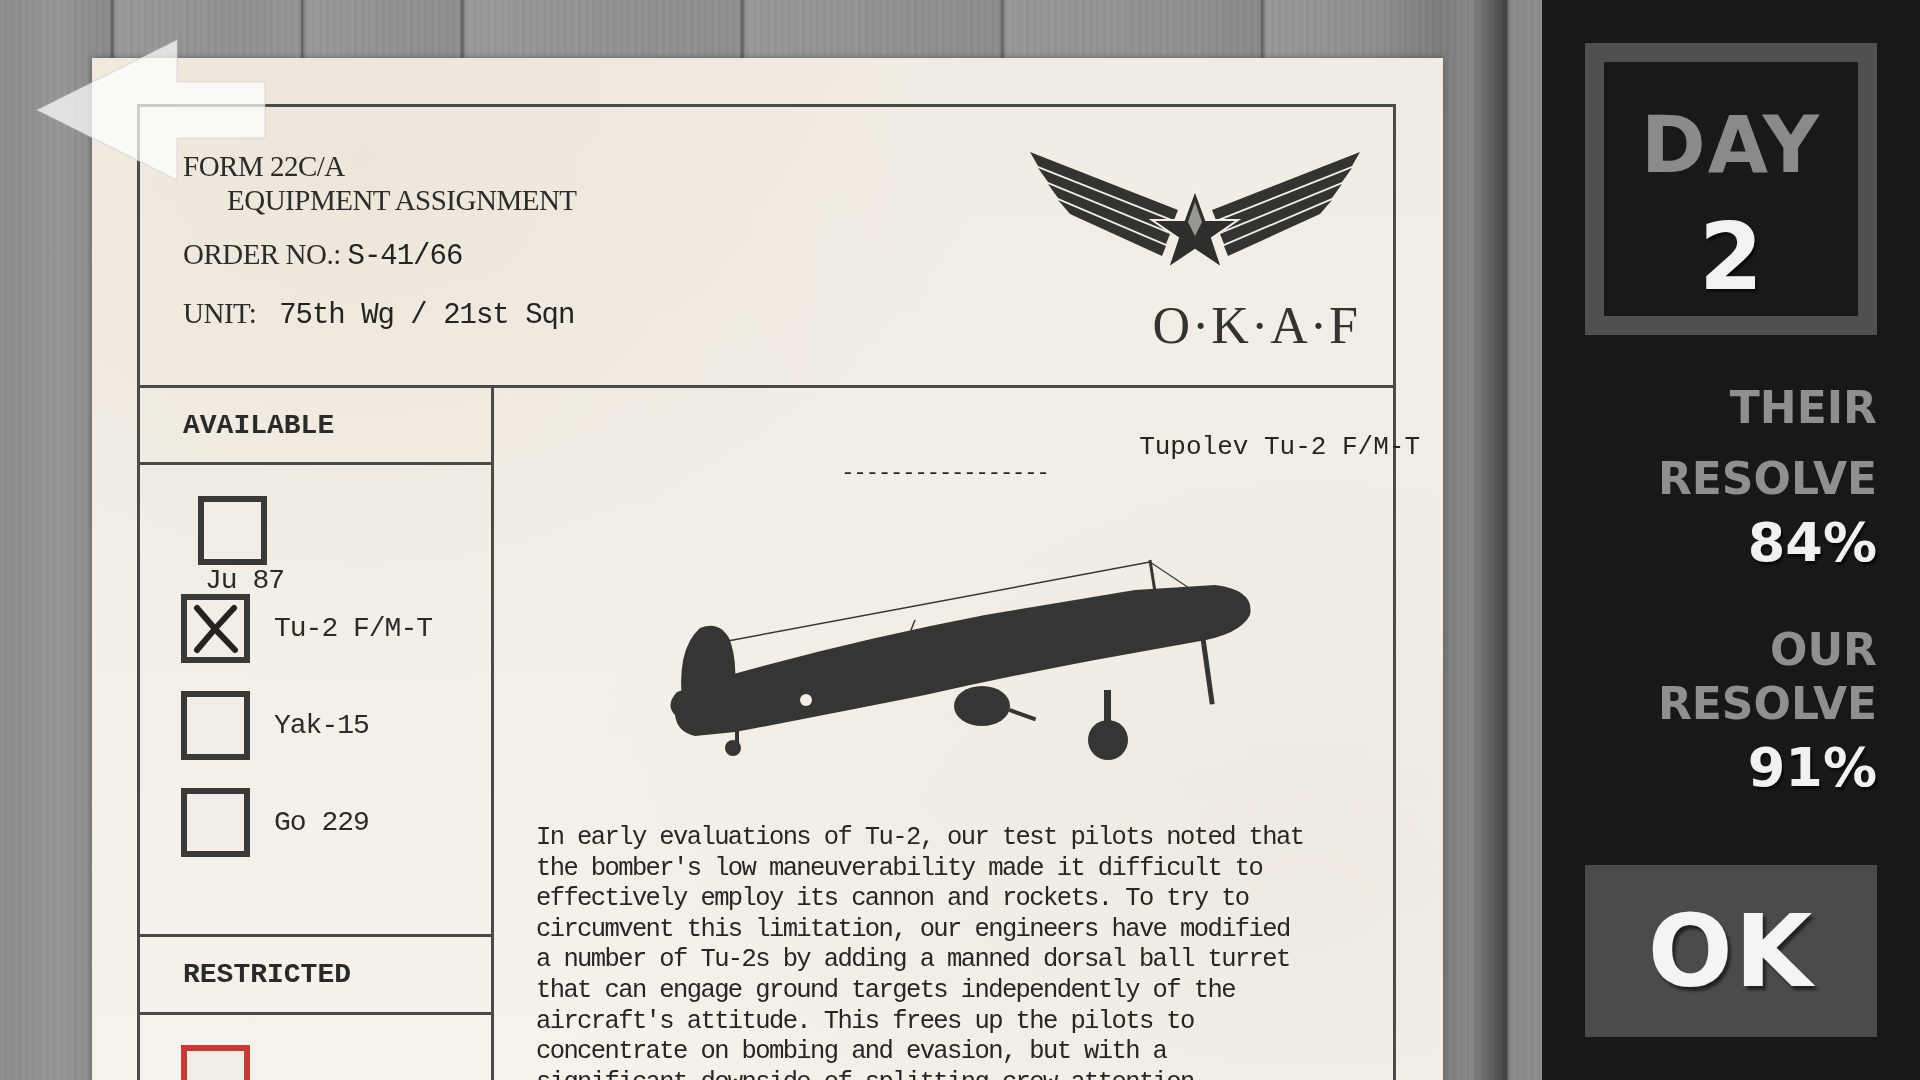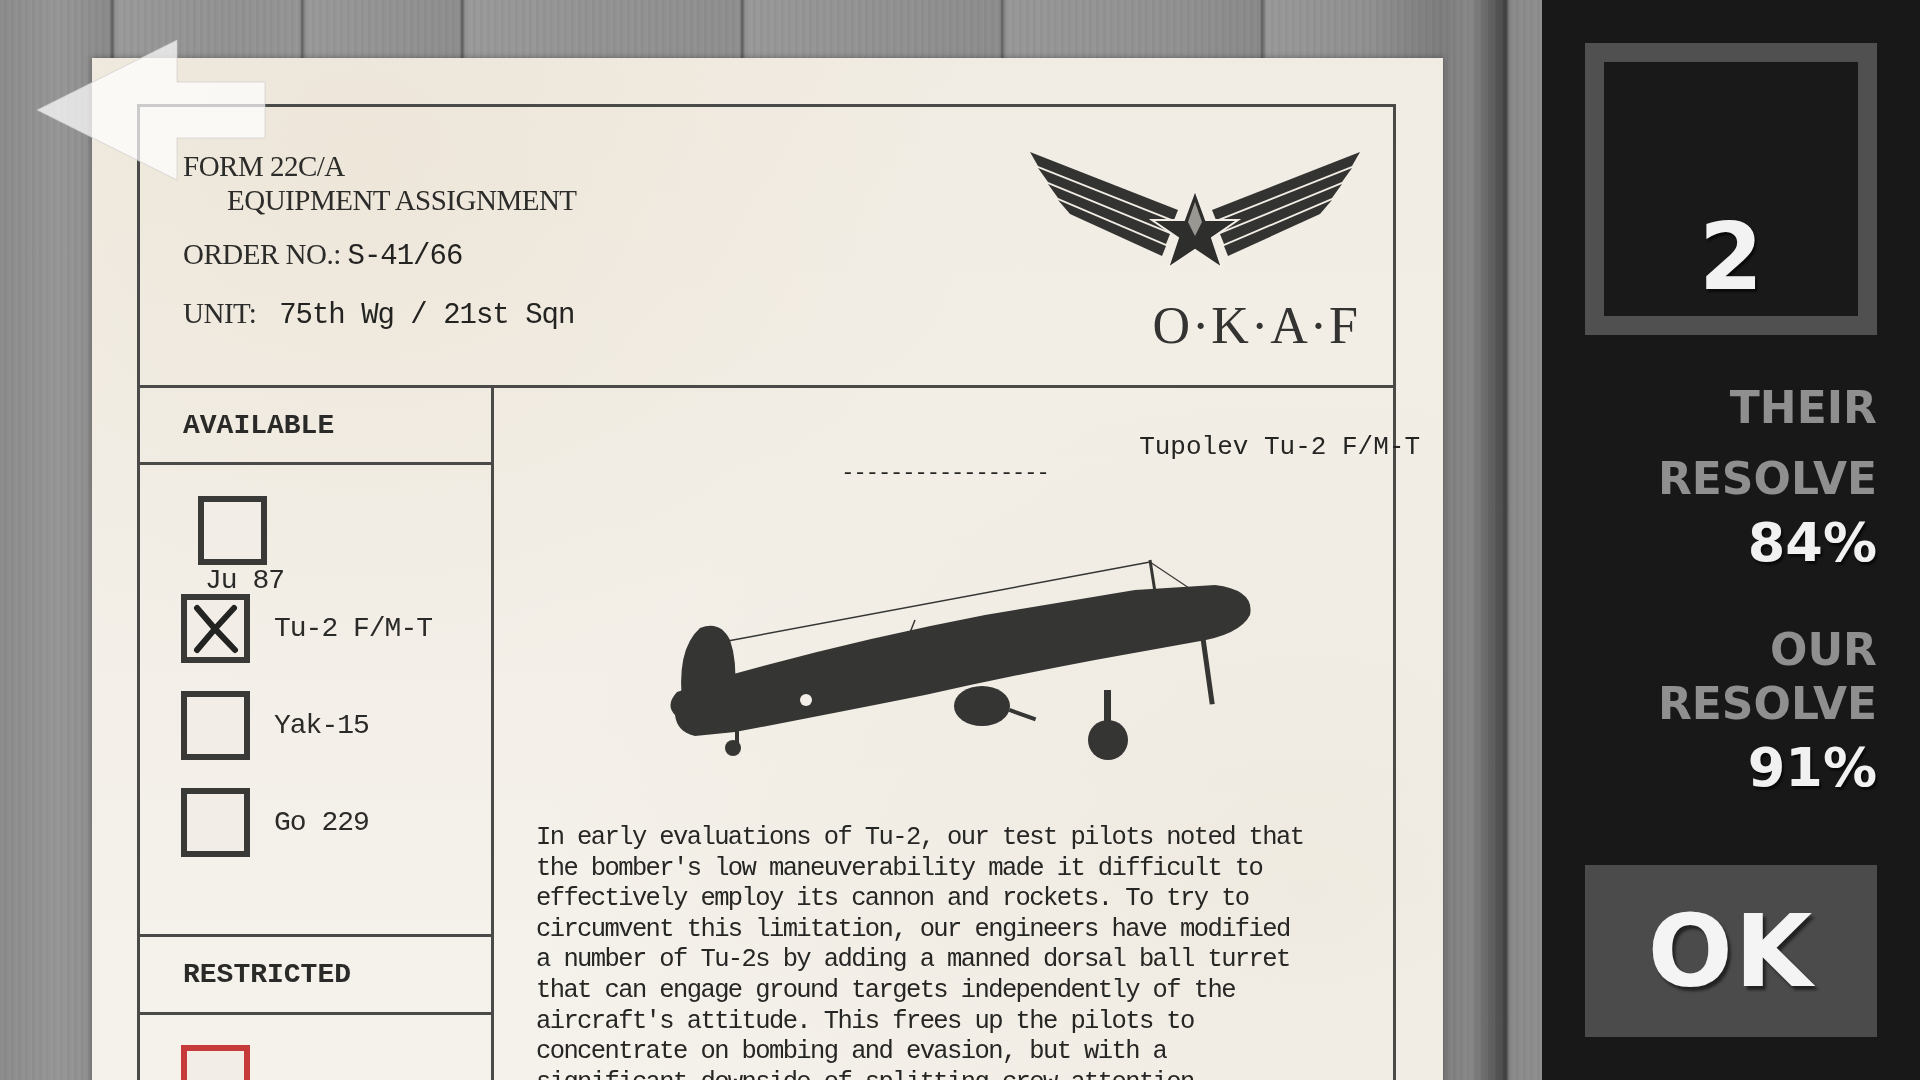--- a/index.html
+++ b/index.html
@@ -240,20 +240,21 @@
 significant downside of splitting crew attention...</div>
 
 <svg class="arrow" viewBox="0 0 240 150">
   <polygon points="7,74 147,4 147,46 235,46 235,102 147,102 147,144" fill="rgba(255,255,255,0.72)" stroke="rgba(200,200,200,0.6)" stroke-width="1"></polygon>
 </svg>
 
 <div class="panel"></div>
 
 <div class="day-box">
   <div class="day-inner">
+    <div class="day-label">DAY</div>
     <div class="day-num">2</div>
   </div>
 </div>
 
 <div class="stat stat-label" style="top:386px;">THEIR</div>
 <div class="stat stat-label" style="top:457px;">RESOLVE</div>
 <div class="stat stat-value" style="top:516px;">84%</div>
 
 <div class="stat stat-label" style="top:628px;">OUR</div>
 <div class="stat stat-label" style="top:682px;">RESOLVE</div>

